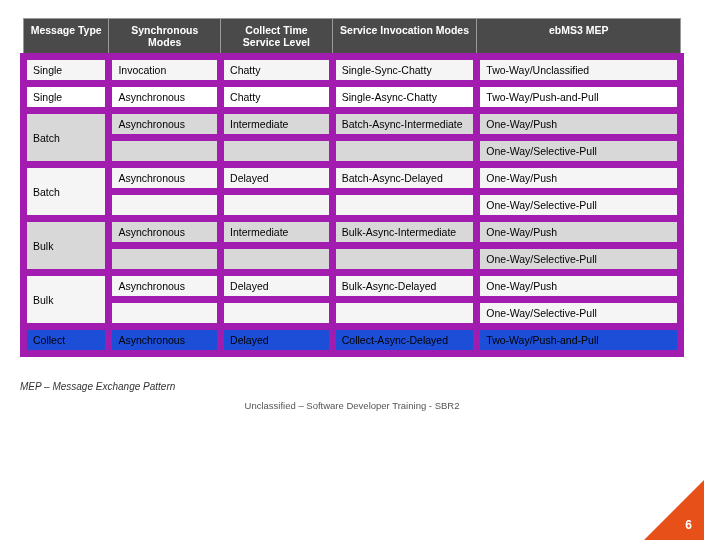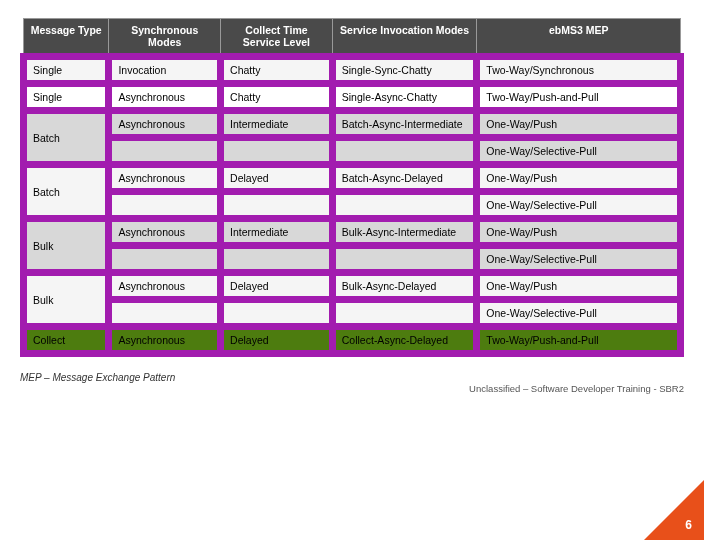--- a/index.html
+++ b/index.html
@@ -48,40 +48,40 @@
     tbody tr.row-single-sync td { background: #f5f5f5; }
     tbody tr.row-single-async td { background: #ffffff; }
     tbody tr.row-batch-async-int-a td { background: #d8d8d8; }
     tbody tr.row-batch-async-int-b td { background: #d8d8d8; }
     tbody tr.row-batch-async-del-a td { background: #f5f5f5; }
     tbody tr.row-batch-async-del-b td { background: #f5f5f5; }
     tbody tr.row-bulk-async-int-a td { background: #d8d8d8; }
     tbody tr.row-bulk-async-int-b td { background: #d8d8d8; }
     tbody tr.row-bulk-async-del-a td { background: #f5f5f5; }
     tbody tr.row-bulk-async-del-b td { background: #f5f5f5; }
-    tbody tr.row-collect td { background: #4d7c0f; }
+    tbody tr.row-collect td { background: #1d4ed8; }
 
     
     .rowspan-cell {
       vertical-align: middle;
       font-weight: normal;
     }
 
     .footer-note {
-      margin-top: 15px;
+      margin-top: 24px;
       font-size: 10px;
       color: #333;
       font-style: italic;
     }
 
     .footer-sub {
-      margin-top: 0;
+      margin-top: 8px;
       font-size: 9.5px;
       color: #555;
-      text-align: right;
+      text-align: center;
     }
 
     
     .triangle-decoration {
       position: absolute;
       bottom: 0;
       right: 0;
       width: 0;
       height: 0;
       border-style: solid;
@@ -127,21 +127,21 @@
         <th>ebMS3 MEP</th>
       </tr>
     </thead>
     <tbody>
 
       <tr class="row-single-sync">
         <td>Single</td>
         <td>Invocation</td>
         <td>Chatty</td>
         <td>Single-Sync-Chatty</td>
-        <td>Two-Way/Synchronous</td>
+        <td>Two-Way/Unclassified</td>
       </tr>
 
       <tr class="row-single-async">
         <td>Single</td>
         <td>Asynchronous</td>
         <td>Chatty</td>
         <td>Single-Async-Chatty</td>
         <td>Two-Way/Push-and-Pull</td>
       </tr>
 

